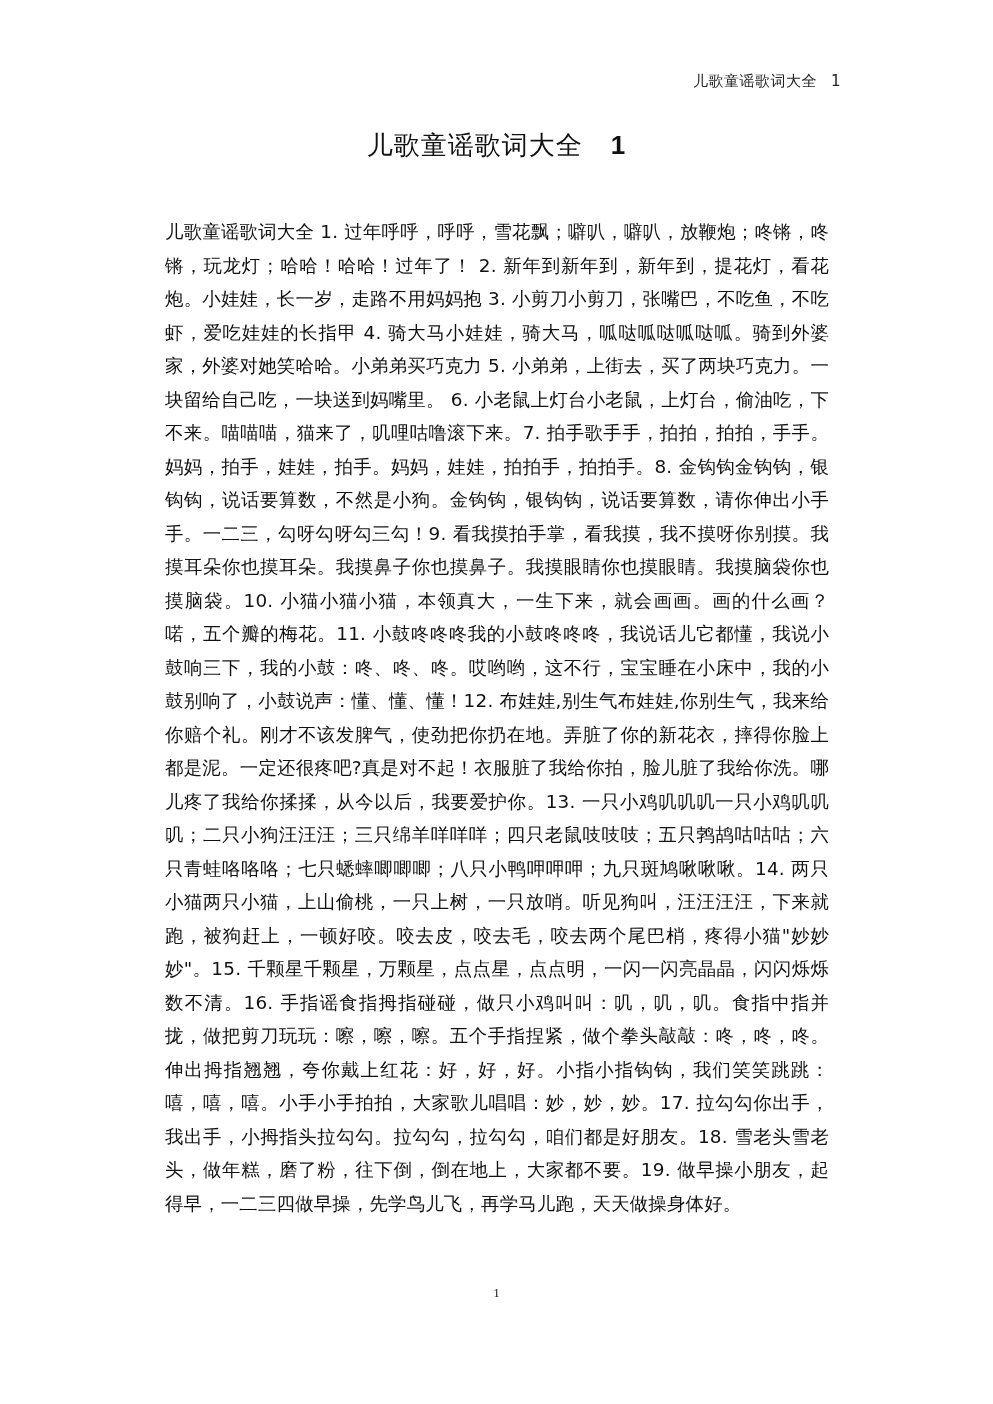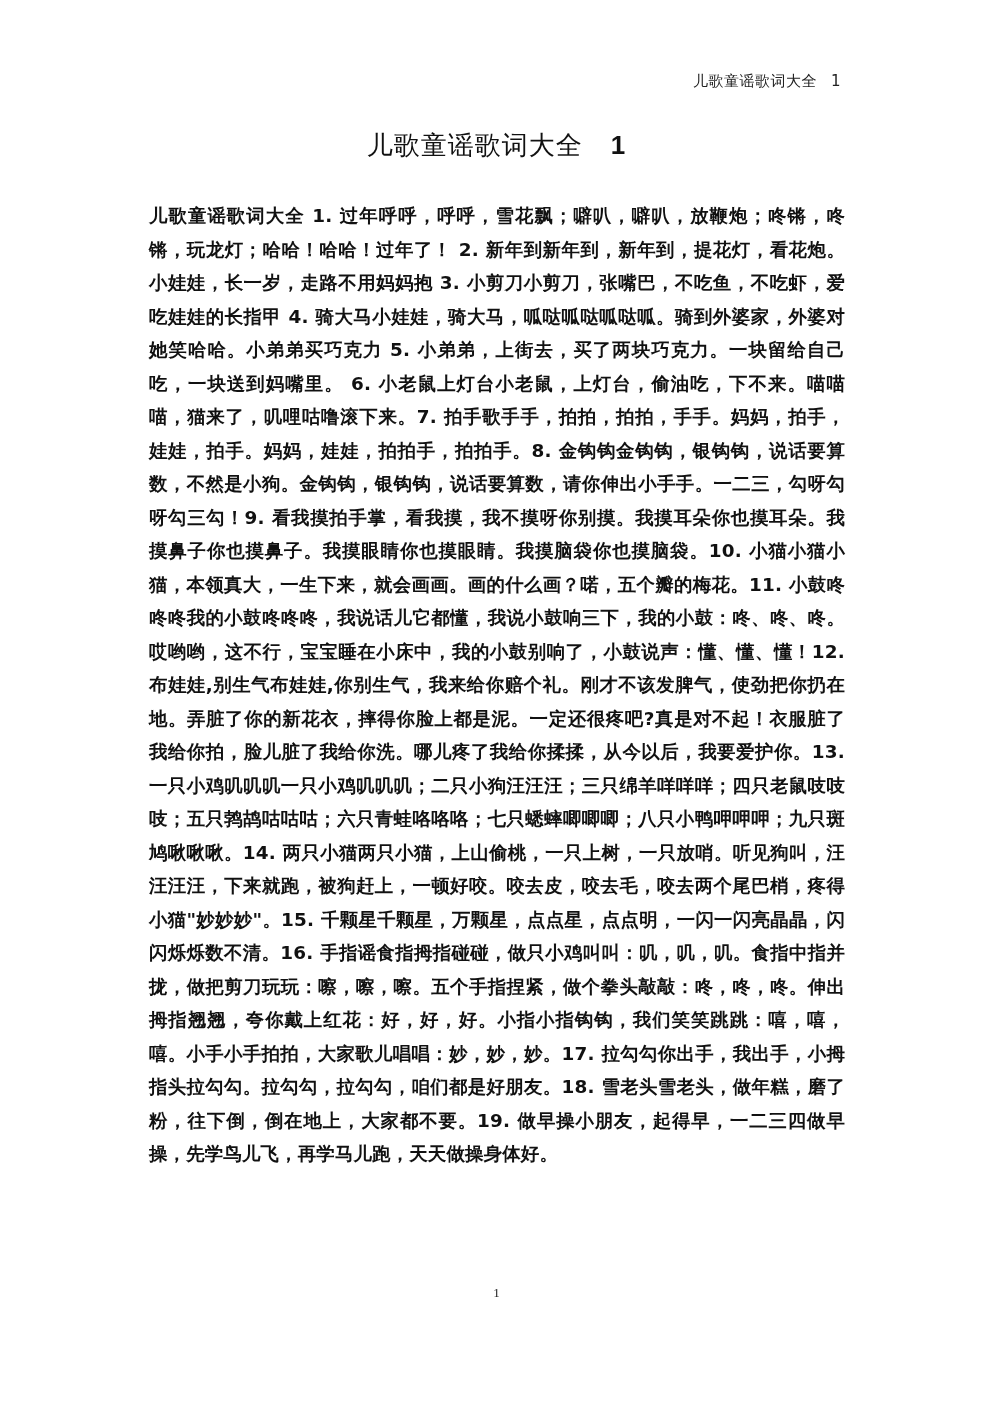--- a/index.html
+++ b/index.html
@@ -46,22 +46,21 @@
       top: 199px;
       left: 149px;
       width: 696px;
       font-size: 18.4px;
       line-height: 33.5px;
       text-align: justify;
       letter-spacing: 0.2px;
       color: #111;
     }
     .doc-body p {
-      margin: 0;
-      font-weight: bold;
+      margin: 16px;
     }
     .page-number {
       position: absolute;
       top: 1285px;
       left: 0;
       width: 993px;
       text-align: center;
       font-size: 13px;
       font-family: "Liberation Serif", serif;
       color: #222;

